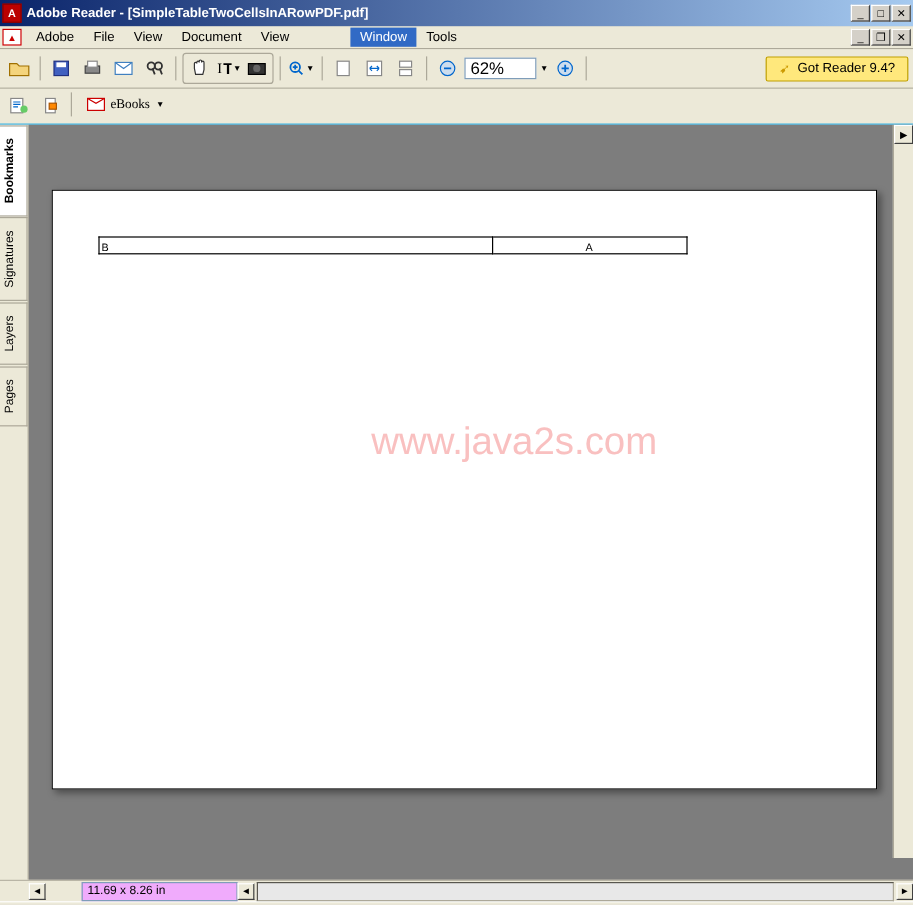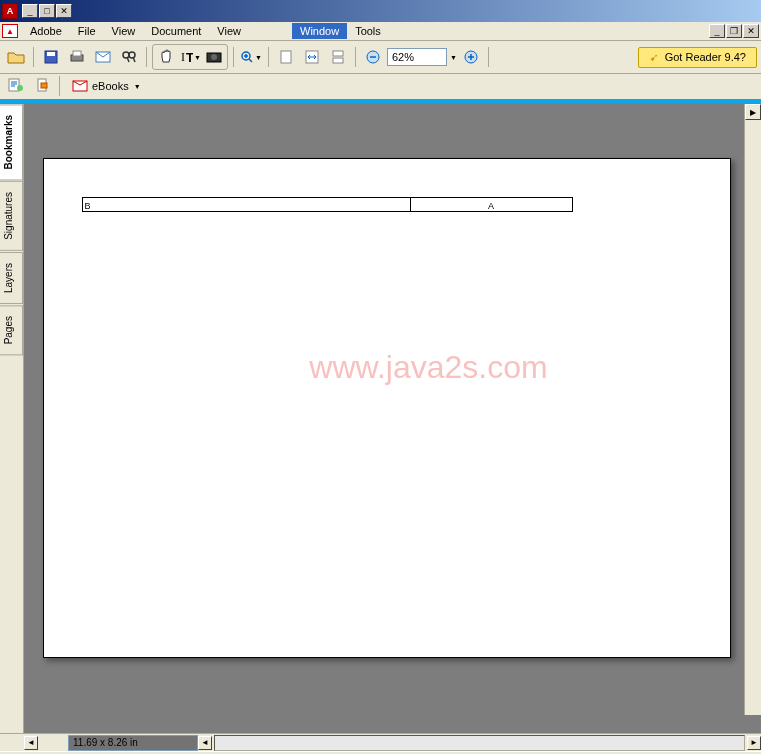--- a/index.html
+++ b/index.html
@@ -11,48 +11,51 @@
 .winbtn { width: 16px; height: 14px; background: #d4d0c8; border: 1px solid #fff; border-right-color: #404040; border-bottom-color: #404040; display: flex; align-items: center; justify-content: center; font-size: 9px; cursor: pointer; color: #000; }
 .menubar { height: 19px; background: #ece9d8; border-bottom: 1px solid #aca899; display: flex; align-items: center; padding-left: 2px; }
 .docicon { width: 16px; height: 14px; background: #fff; border: 1px solid #c00; margin-right: 4px; display: inline-flex; align-items: center; justify-content: center; font-size: 8px; color: #c00; }
 .menuitem { padding: 2px 8px; cursor: pointer; }
 .menuitem.active { background: #316ac5; color: #fff; margin-left: 43px; }
 .menubar .winbtns { margin-left: auto; margin-right: 2px; }
 .toolbar { background: #ece9d8; border-bottom: 1px solid #aca899; display: flex; align-items: center; padding: 3px 4px; gap: 2px; }
 .tbtn { width: 24px; height: 22px; border: 1px solid transparent; display: flex; align-items: center; justify-content: center; cursor: pointer; border-radius: 2px; }
 .tsep { width: 1px; height: 20px; background: #aca899; margin: 0 3px; }
 .tgroup { display: flex; align-items: center; border: 1px solid #aca899; border-radius: 3px; padding: 1px; background: #ece9d8; }
-.zoom-input { width: 60px; height: 18px; border: 1px solid #7f9db9; background: #fff; padding: 0 4px; font-size: 11px; }
+.zoom-input { width: 60px; height: 18px; border: 1px solid #7f9db9; background: #fff; padding: 0 4px; font-size: 14px; }
 .promo { margin-left: auto; background: #ffe87c; border: 1px solid #c0a000; padding: 3px 10px; cursor: pointer; border-radius: 2px; display: flex; align-items: center; gap: 6px; }
-.toolbar2 { background: #ece9d8; border-bottom: 5px solid #0ea5e9; display: flex; align-items: flex-end; padding: 3px 4px; gap: 2px; height: 30px; }
+.toolbar2 { background: #ece9d8; border-bottom: 1px solid #0ea5e9; display: flex; align-items: flex-start; padding: 3px 4px; gap: 2px; height: 30px; font-family: Liberation Serif, serif; }
 .ebooks-btn { display: flex; align-items: center; gap: 4px; padding: 2px 6px; border: 1px solid transparent; cursor: pointer; }
 .content-wrap { display: flex; height: 629px; background: #ece9d8; }
 .sidetabs { width: 24px; background: #ece9d8; display: flex; flex-direction: column; position: relative; border-right: 1px solid #aca899; }
 .sidetab { writing-mode: vertical-rl; transform: rotate(180deg); padding: 10px 3px; font-size: 10px; cursor: pointer; border: 1px solid #aca899; border-right: none; background: #ece9d8; margin-bottom: 1px; text-align: center; }
 .sidetab.active { font-weight: bold; background: #fff; }
 .viewer { flex: 1; background: #7d7d7d; position: relative; overflow: hidden; }
 .viewer-inner { position: absolute; inset: 6px 18px 18px 6px; background: #7d7d7d; display: flex; justify-content: center; align-items: flex-start; padding-top: 48px; }
 .page { background: #fff; width: 688px; height: 500px; border: 1px solid #000; box-shadow: 3px 3px 6px rgba(0,0,0,0.4); position: relative; }
 .watermark { position: absolute; left: 50%; top: 190px; transform: translateX(-50%); font-size: 32px; color: #f9c0c0; font-family: Arial; margin-left: 42px; }
 .pdf-table { position: absolute; top: 38px; left: 38px; border-collapse: collapse; }
 .pdf-table td { border: 1px solid #000; height: 14px; font-size: 9px; padding: 0 2px; vertical-align: bottom; }
 .vscroll { position: absolute; right: 0; top: 0; bottom: 18px; width: 17px; background: #ece9d8; border-left: 1px solid #aca899; }
 .scroll-btn { width: 16px; height: 16px; background: #ece9d8; border: 1px solid #fff; border-right-color: #404040; border-bottom-color: #404040; display: flex; align-items: center; justify-content: center; font-size: 8px; cursor: pointer; }
 .hscroll-row { display: flex; height: 18px; background: #ece9d8; border-top: 1px solid #aca899; align-items: center; }
-.dims { width: 130px; height: 16px; background: #737373; border: 1px solid #7f9db9; margin-left: 30px; padding: 0 4px; font-size: 10px; display: flex; align-items: center; }
+.dims { width: 130px; height: 16px; background: #f0abfc; border: 1px solid #7f9db9; margin-left: 30px; padding: 0 4px; font-size: 10px; display: flex; align-items: center; }
 .hscroll-track { flex: 1; height: 16px; background: #e8e8e8; border: 1px inset #aca899; margin: 0 2px; }
 .statusbar { height: 24px; background: #ece9d8; border-top: 1px solid #fff; display: flex; align-items: center; justify-content: flex-end; padding: 0 4px; gap: 2px; }
 .dropdown-arrow { font-size: 7px; margin-left: 1px; color: #000; }
 svg { display: block; }
 </style>
 </head>
 <body>
 
 <div class="titlebar">
   <div class="icon">A</div>
+  <div class="title">
+    <span>Adobe Reader</span> - <span>[SimpleTableTwoCellsInARowPDF.pdf]</span>
+  </div>
   <div class="winbtns">
     <div class="winbtn">_</div>
     <div class="winbtn">□</div>
     <div class="winbtn">✕</div>
   </div>
 </div>
 
 <div class="menubar">
   <span class="docicon">▲</span>
   <span class="menuitem">Adobe</span>

